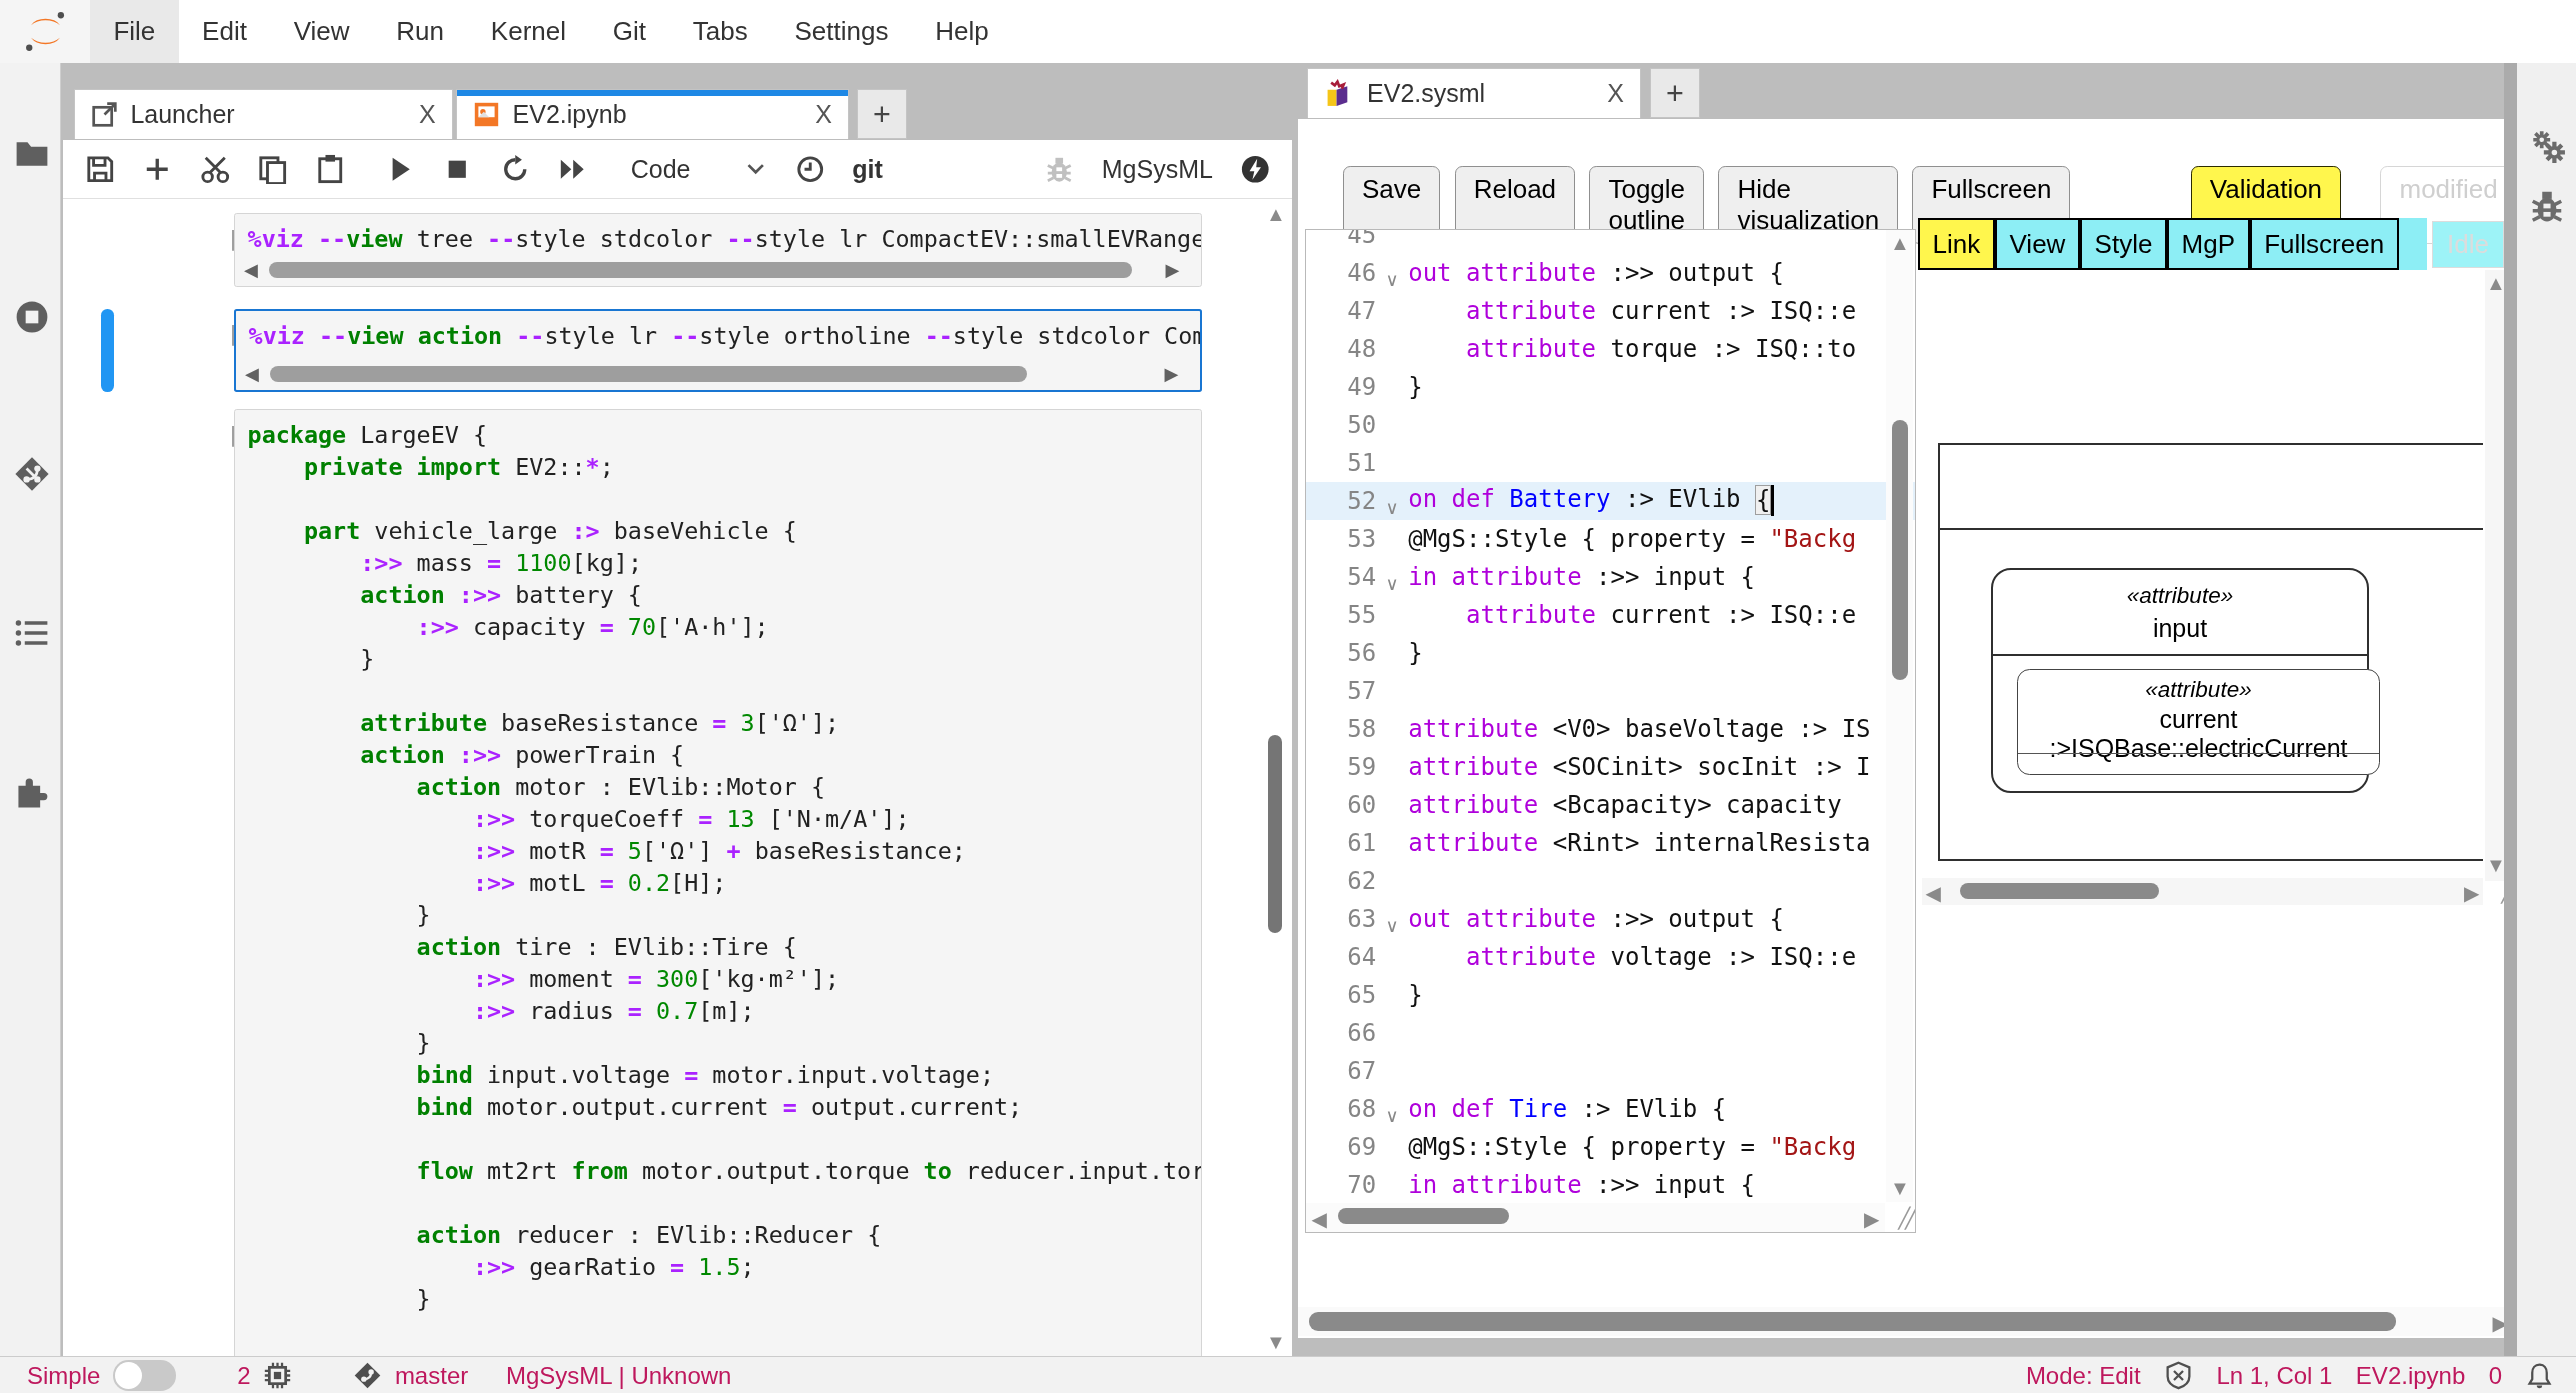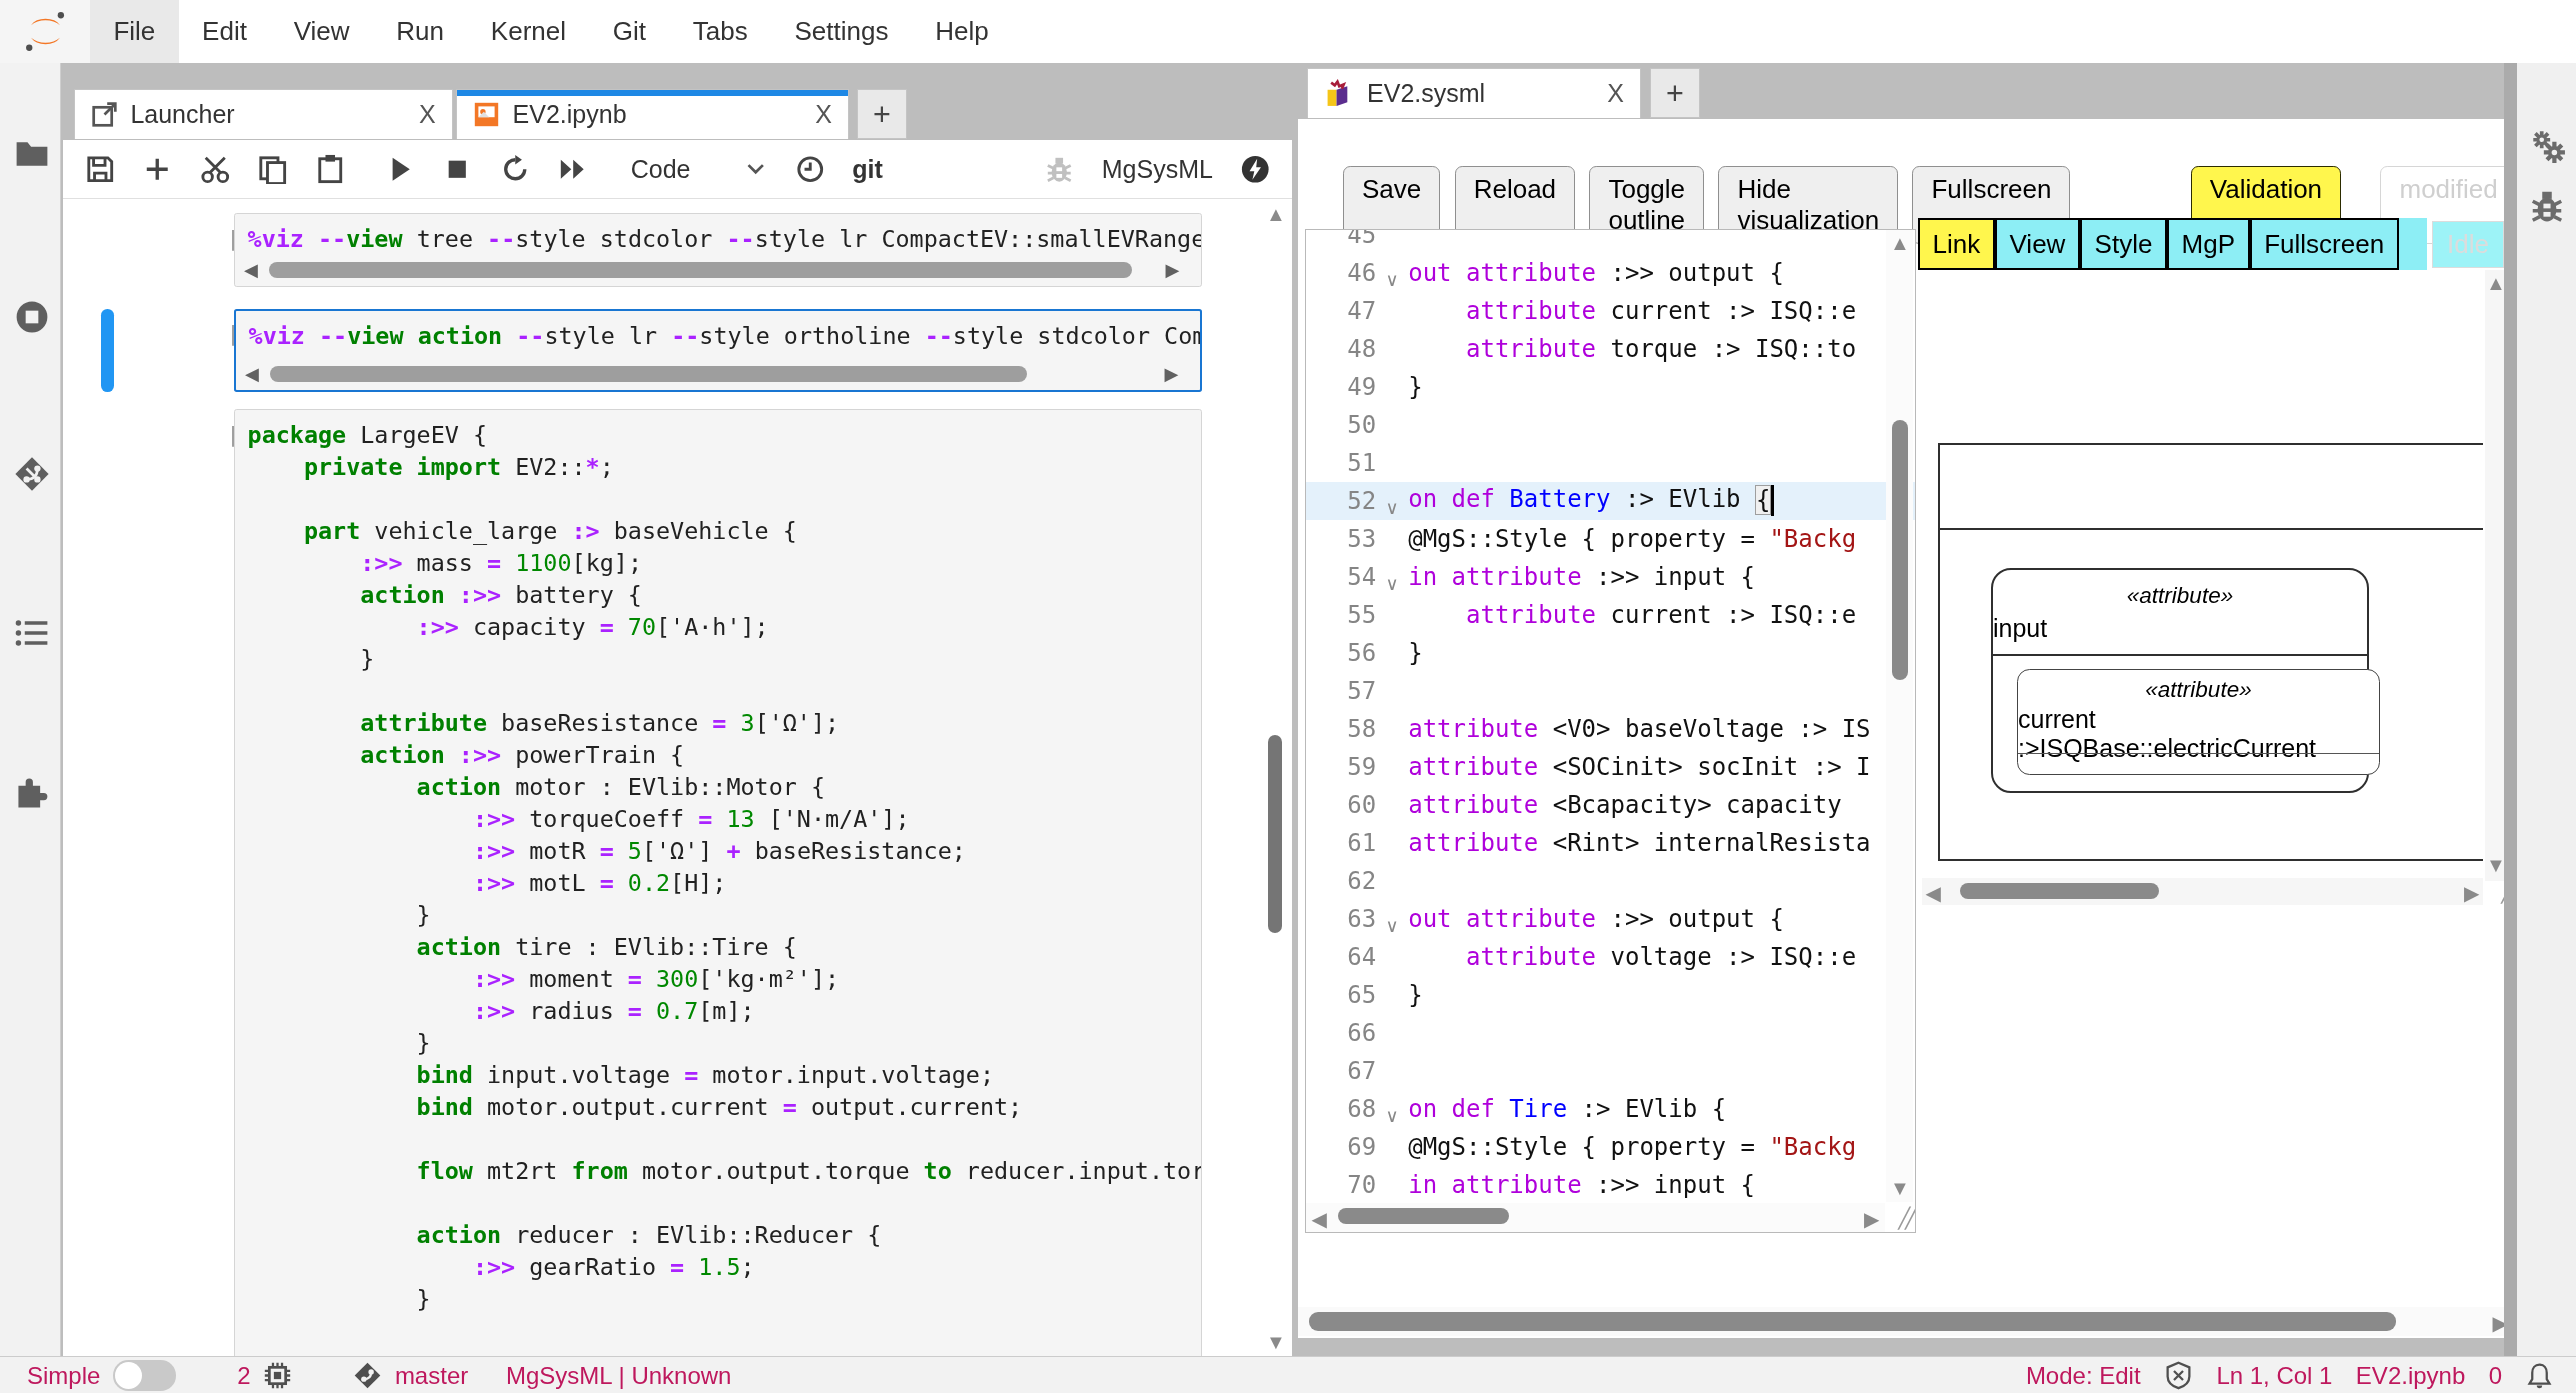--- a/index.html
+++ b/index.html
@@ -98,21 +98,21 @@
 
   
   #vizcanvas { position:absolute; left:624px; top:151px; width:561px; height:606px; background:#fff; overflow:hidden; }
   #dg-outer { position:absolute; left:16px; top:173px; width:557px; height:418px; border:2.7px solid #2f2f2f; background:#fff; }
   #dg-divider { position:absolute; left:0; right:0; top:83px; height:1.8px; background:#2f2f2f; }
   #dg-node { position:absolute; left:51px; top:123px; width:378px; height:225px; border:2.7px solid #2f2f2f; border-radius:20px; background:#fff; }
   #dg-node .hdr-div { position:absolute; left:0; right:0; top:84px; height:1.8px; background:#2f2f2f; }
   #dg-attr { position:absolute; left:24px; top:99px; width:363px; height:106px; border:1.8px solid #444; border-radius:12.6px; background:#fff; }
   #dg-attr .adiv { position:absolute; left:0; right:0; bottom:20px; height:0.9px; background:#555; }
   .stereo { font-style:italic; font-size:22.5px; color:#000; text-align:center; }
-  .dgname { font-size:25px; color:#000; }
+  .dgname { font-size:25px; color:#000; text-align:center; }
   #viz-vscroll { position:absolute; left:1187px; top:151px; width:21.6px; height:611px; background:#f6f6f6; }
   #viz-hscroll { position:absolute; left:624px; top:759px; width:561px; height:27px; background:#f6f6f6; }
   #viz-hscroll .thumb { position:absolute; left:38px; top:5.4px; width:199px; height:15.3px; background:#8a8a8a; border-radius:8px; }
 
   
   #rp-bottomscroll { position:absolute; left:0; right:0; bottom:1.8px; height:29px; background:#fafafa; }
   #rp-bottomscroll .thumb { position:absolute; left:10.8px; top:4.5px; width:1087px; height:19px; background:#8a8a8a; border-radius:9px; }
 
   
   #rdivider { position:absolute; left:2504px; top:63px; width:12.6px; height:1293px; background:#ababab; }

